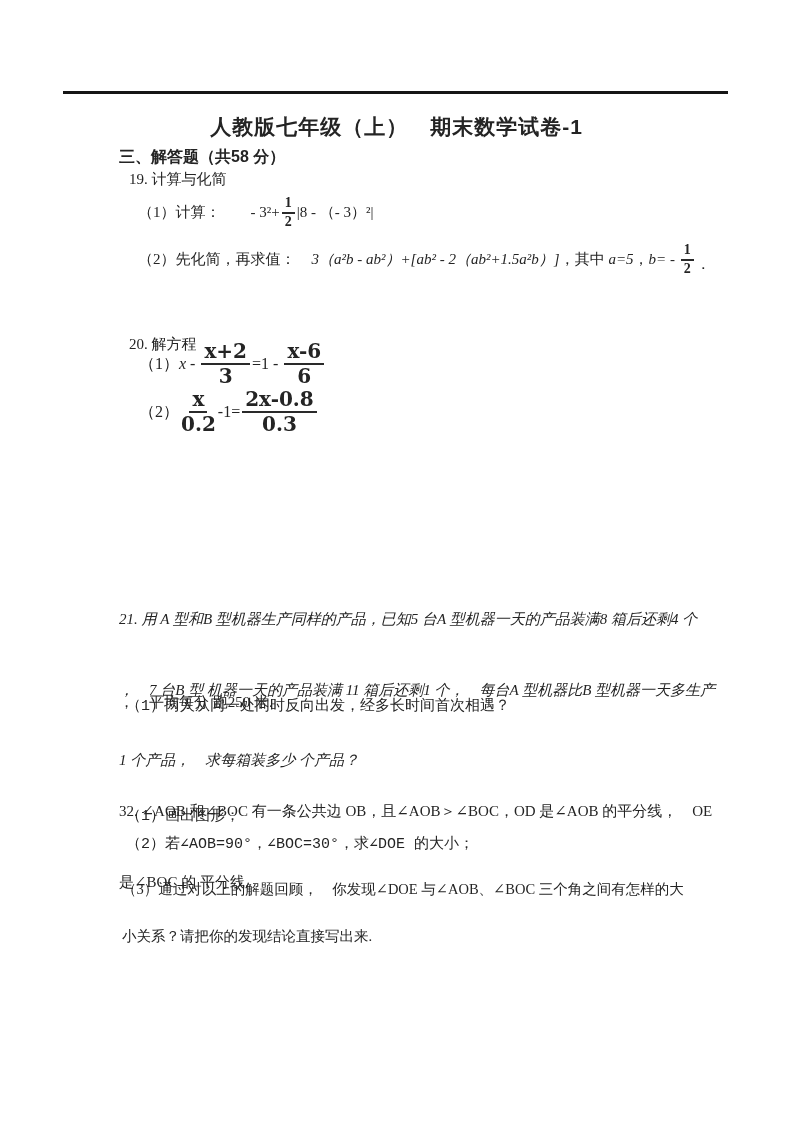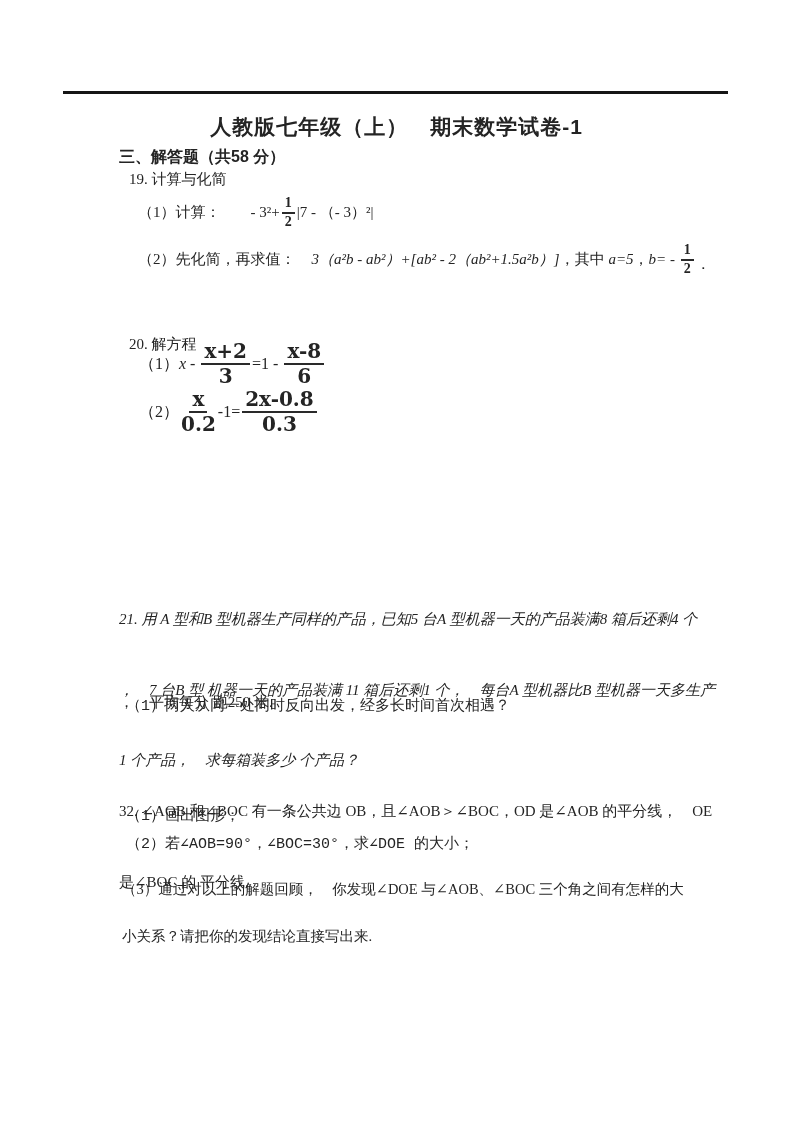--- a/index.html
+++ b/index.html
@@ -112,21 +112,21 @@
 
   <div class="p-title p19-title">19. 计算与化简</div>
 
   <div class="formula-row row19-1">
     <span>（1）计算：</span>
     <span class="gap-lg">- 3²+</span>
     <span class="frac frac-s">
       <span class="num">1</span>
       <span class="den">2</span>
     </span>
-    <span>|7 - （- 3）²|</span>
+    <span>|8 - （- 3）²|</span>
   </div>
 
   <div class="formula-row row19-2">
     <span>（2）先化简，再求值：</span>
     <span class="gap-md it">3（a²b - ab²）+[ab² - 2（ab²+1.5a²b）]</span>
     <span>，其中 </span>
     <span class="it">a=5</span>
     <span>，</span>
     <span class="it">b= - </span>
     <span class="frac frac-s">
@@ -140,21 +140,21 @@
 
   <div class="formula-row row20-1">
     <span>（1）</span>
     <span class="it">x - </span>
     <span class="frac frac-l">
       <span class="num">x+2</span>
       <span class="den">3</span>
     </span>
     <span>=1 - </span>
     <span class="frac frac-l">
-      <span class="num">x-8</span>
+      <span class="num">x-6</span>
       <span class="den">6</span>
     </span>
   </div>
 
   <div class="formula-row row20-2">
     <span>（2）</span>
     <span class="frac frac-l">
       <span class="num">x</span>
       <span class="den">0.2</span>
     </span>

